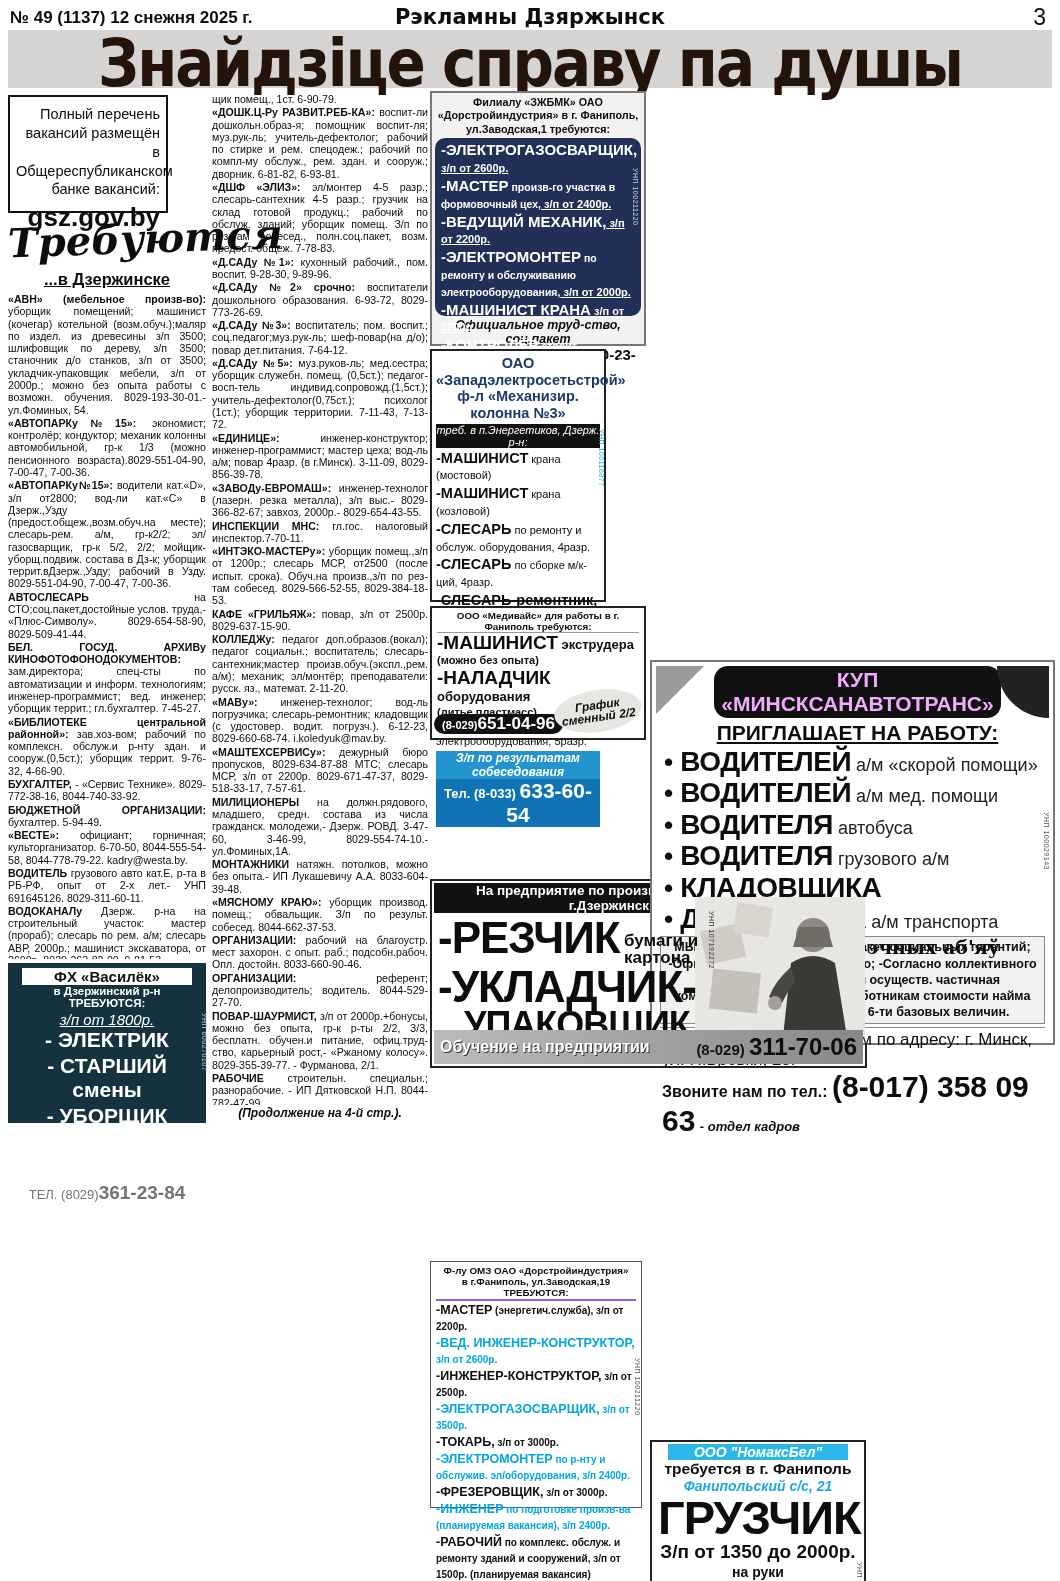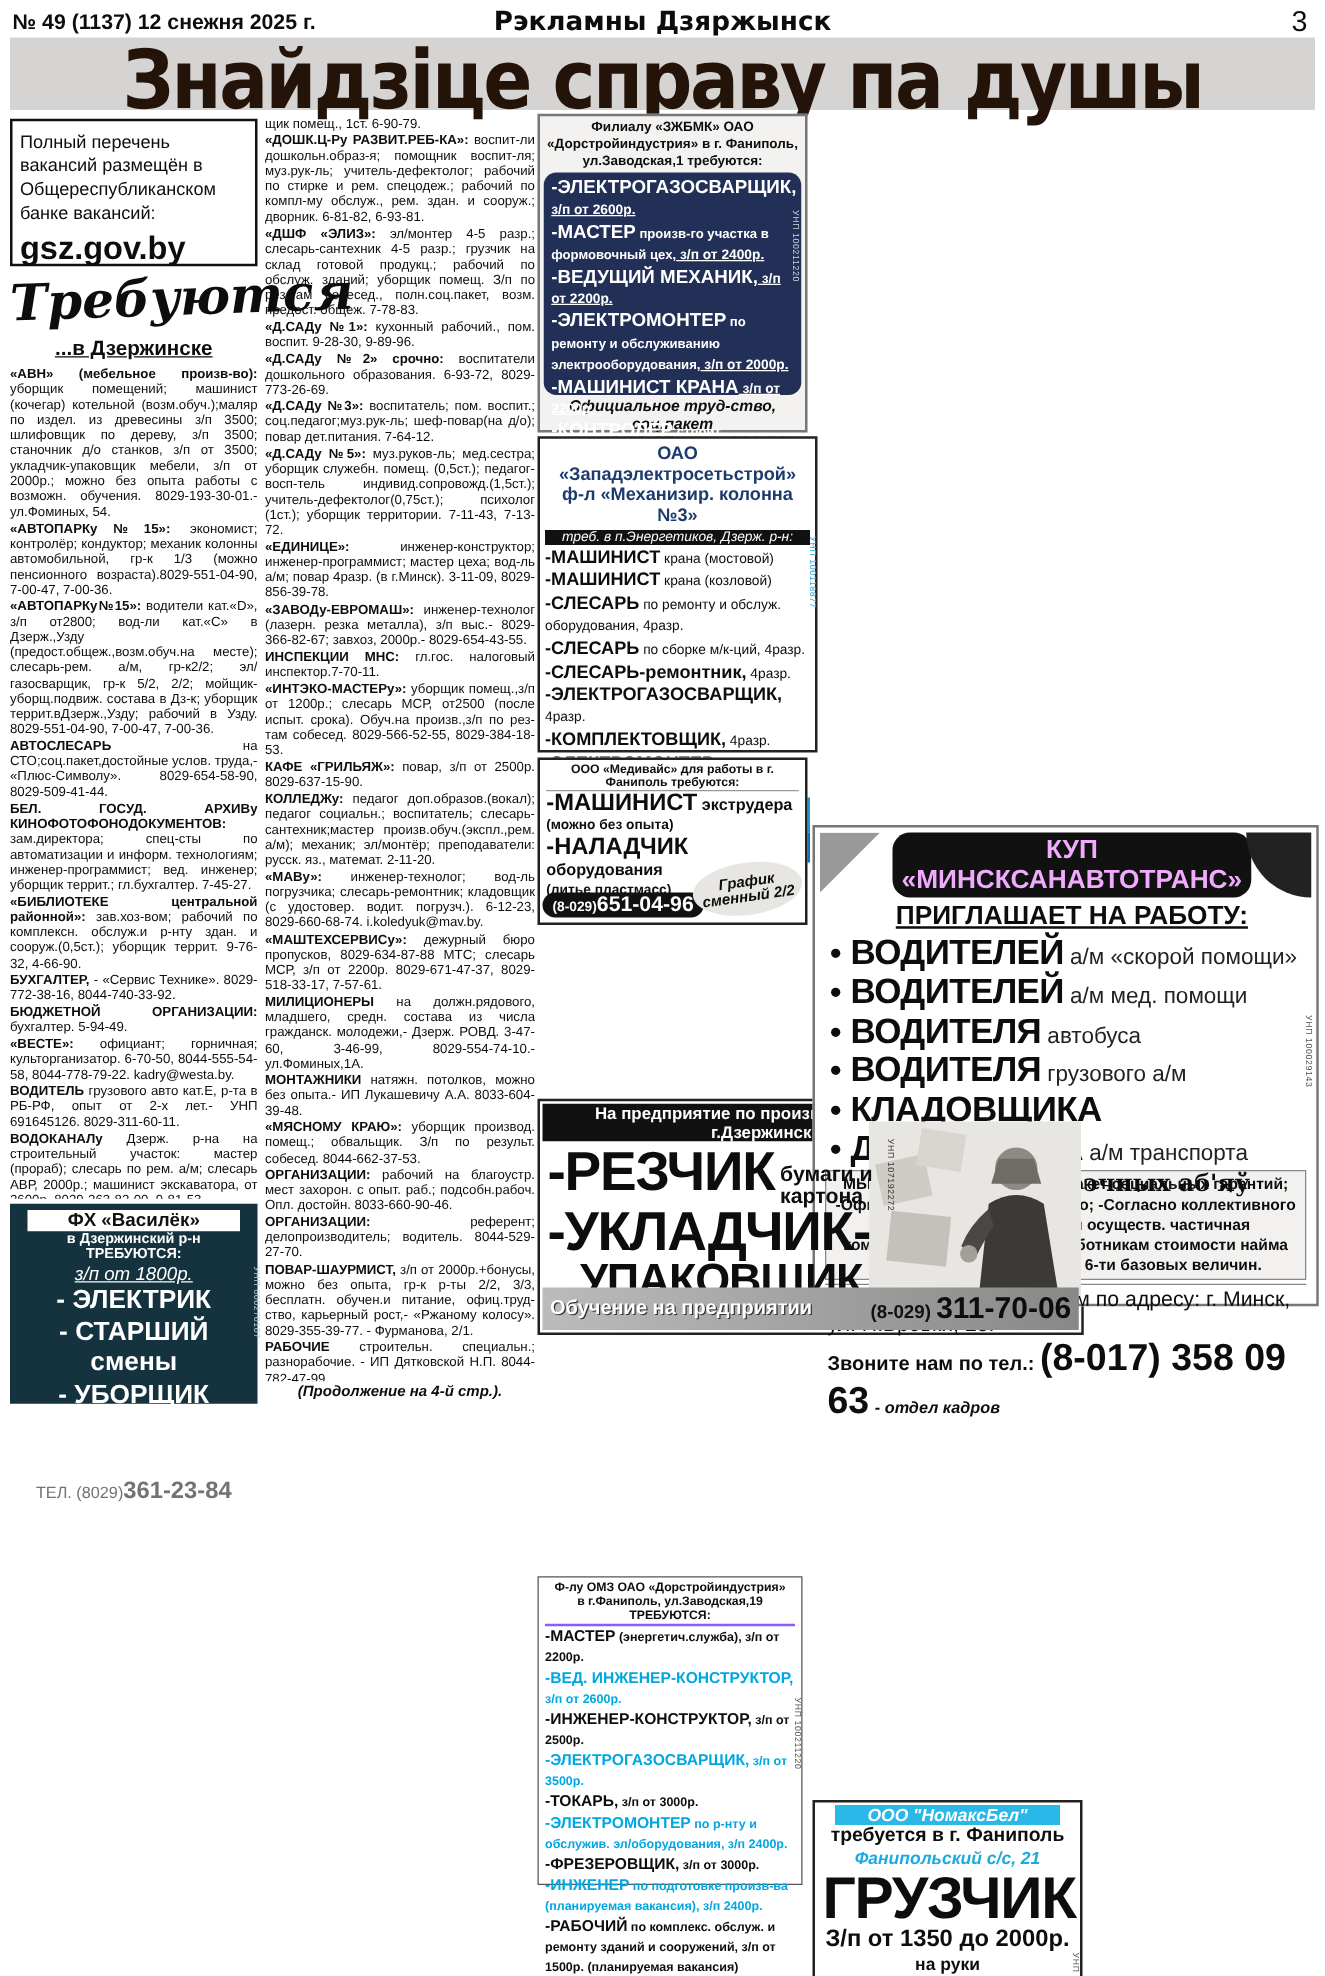--- a/index.html
+++ b/index.html
@@ -17,22 +17,22 @@
                  letter-spacing:-2px; transform:scaleY(1.12); white-space:nowrap; }
 
   
   .abs { position:absolute; }
   .vunp { position:absolute; writing-mode:vertical-rl; font-size:7px; color:#555; letter-spacing:.5px; }
   .cl { font-size:10.6px; line-height:1.16; text-align:justify; margin-bottom:1px; }
   .cl b { font-weight:bold; }
   .clipcol { overflow:hidden; }
 
   
-  .gszbox { left:8px; top:95px; width:198px; height:118px; border:2px solid #111; padding:8px 6px 4px;
-            text-align:left; font-size:14.5px; line-height:1.3; }
+  .gszbox { left:8px; top:95px; width:160px; height:118px; border:2px solid #111; padding:8px 6px 4px;
+            text-align:right; font-size:14.5px; line-height:1.3; }
   .gszbox .url { font-size:26px; font-weight:900; margin-top:2px; }
   .script-h { left:8px; top:216px; width:198px; text-align:center;
               font-family:"DejaVu Serif", serif; font-style:italic; font-weight:bold; font-size:40px;
               transform:rotate(-2deg); }
   .sub-h { left:8px; top:270px; width:198px; text-align:center; font-size:16.5px; font-weight:bold; text-decoration:underline; }
   .col1-list { left:8px; top:293px; width:198px; height:666px; }
   .col2-list { left:212px; top:93px; width:216px; height:1012px; }
   .contin { left:212px; top:1106px; width:216px; text-align:center; font-size:12px; font-weight:bold; font-style:italic; }
 
   
@@ -52,21 +52,21 @@
   .zhbmk .panel .vunp { right:2px; top:30px; color:#cfd4e2; }
   .zhbmk .ft { text-align:center; font-style:italic; font-weight:bold; font-size:12.5px; margin-top:2px; }
   .zhbmk .tel { text-align:center; font-weight:900; font-size:15px; }
   .zhbmk .tel small { font-size:10px; font-weight:bold; }
   .job { line-height:1.05; margin-bottom:2px; }
   .zhbmk .job .jt { font-weight:900; font-size:15px; }
   .zhbmk .job .jr { font-weight:bold; font-size:10.5px; }
   .zhbmk .job .js { font-weight:bold; font-size:11px; text-decoration:underline; }
 
   
-  .zapad { left:430px; top:349px; width:224px; height:253px; border:2px solid #222; background:#fff; padding:2px 4px; }
+  .zapad { left:430px; top:349px; width:176px; height:253px; border:2px solid #222; background:#fff; padding:2px 4px; }
   .zapad .hd { text-align:center; color:#1d3a6d; font-weight:900; font-size:14.5px; line-height:1.15; padding-top:2px; }
   .zapad .bar { background:#111; color:#fff; font-style:italic; font-size:11px; text-align:center; margin:2px 0; }
   .zapad .job .jt { font-weight:900; font-size:14.5px; }
   .zapad .job .jr { font-size:11px; font-weight:normal; }
   .zapad .ft1 { background:#2494cf; color:#fff; font-style:italic; font-weight:bold; font-size:12px; text-align:center; margin-top:2px; }
   .zapad .ft2 { background:#1073b4; color:#fff; text-align:center; font-weight:bold; font-size:13px; }
   .zapad .ft2 b { font-size:21px; }
   .zapad .vunp { right:-1px; top:78px; color:#2aa4dd; }
 
   

